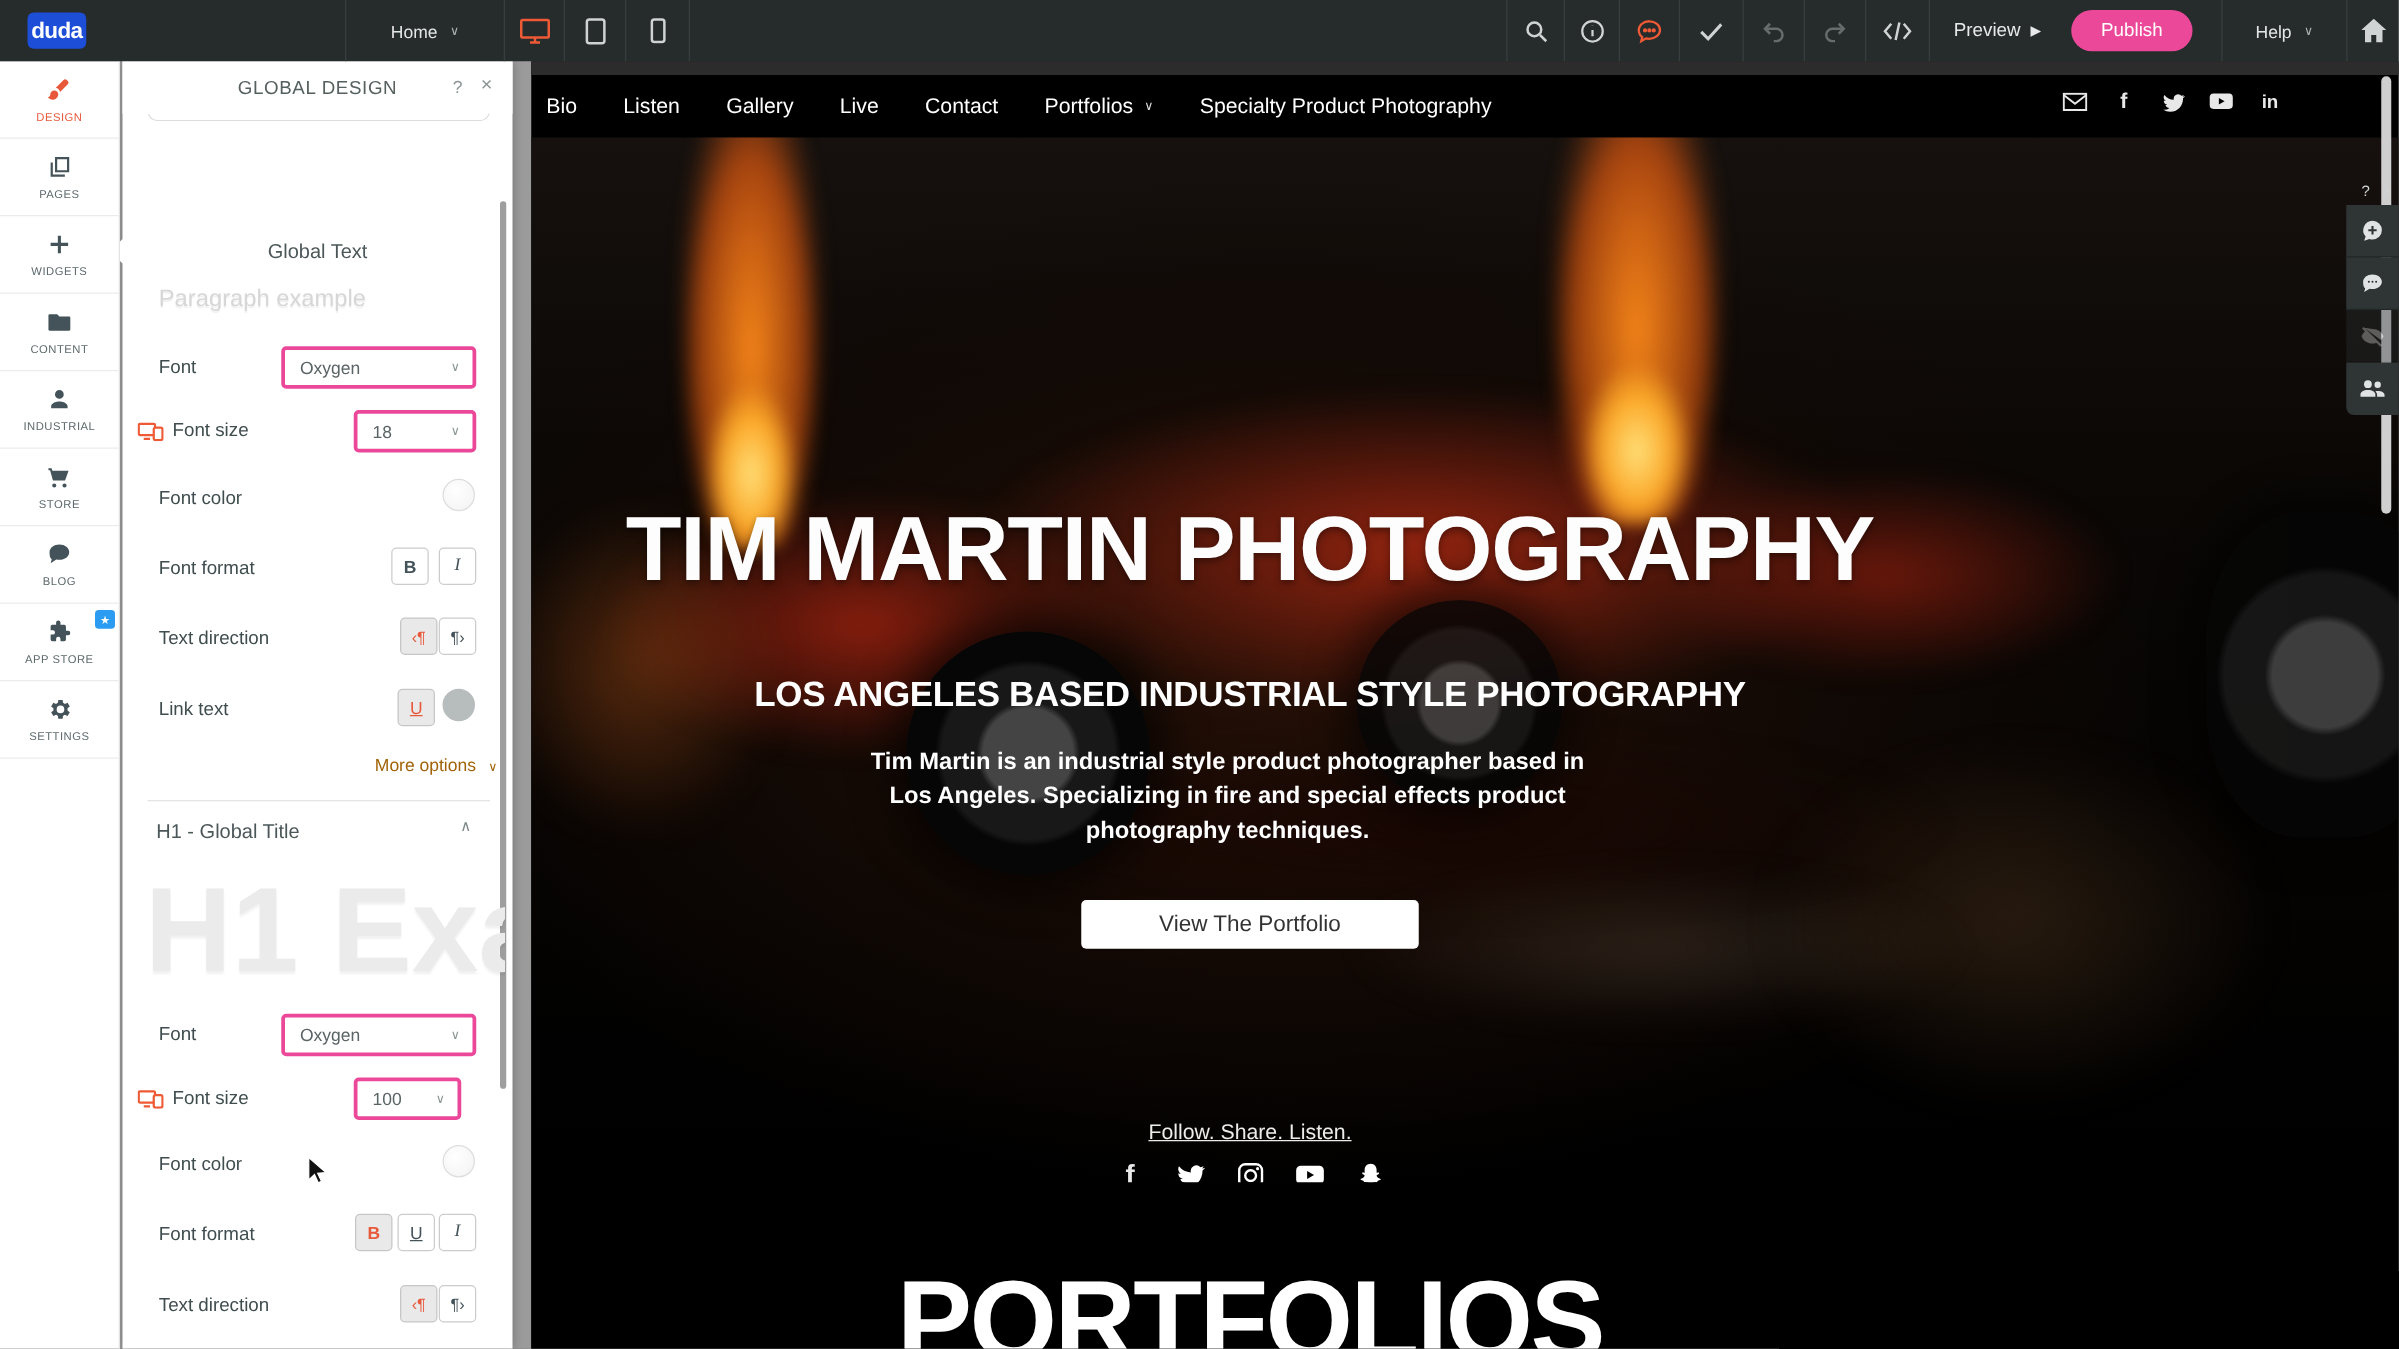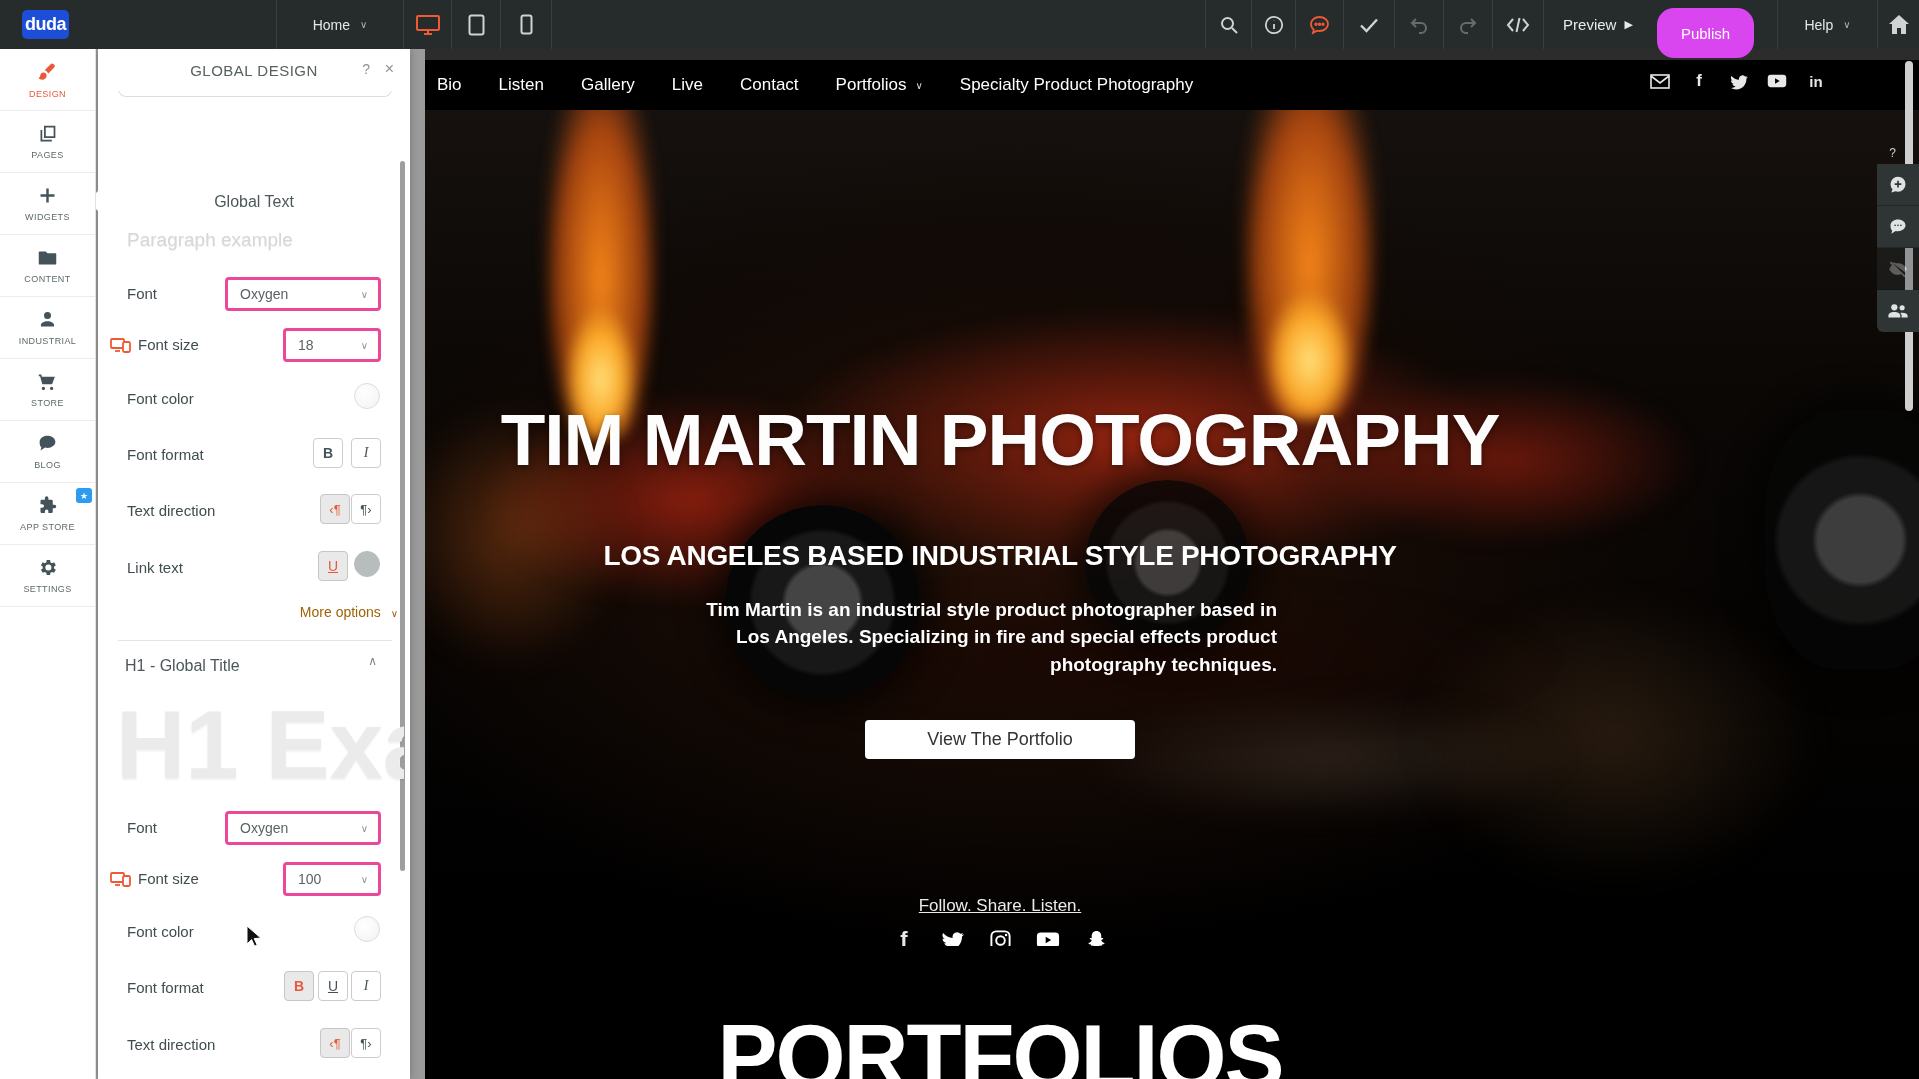--- a/index.html
+++ b/index.html
@@ -12,21 +12,21 @@
   .topbar { position:absolute; left:0; top:0; width:1919px; height:49px; background:#262b2c; z-index:60; }
   .tb-sep { position:absolute; top:0; width:1px; height:49px; background:#383e3f; }
   .tb-cell { position:absolute; top:0; height:49px; display:flex; align-items:center; justify-content:center; color:#cfd3d3; cursor:pointer; }
   .logo { position:absolute; left:22px; top:10px; width:47px; height:29px; background:#1d4ed8; border-radius:5px;
           color:#fff; font-weight:bold; font-size:18px; display:flex; align-items:center; justify-content:center; letter-spacing:-.5px; }
   .tb-label { font-size:14px; color:#e4e7e7; }
   .tb-chev { font-size:10px; color:#aeb4b4; margin-left:10px; }
   .tb-ic svg { display:block; }
   .dim { opacity:.38; }
   .orange { color:#ee5a35; }
-  .publish-btn { position:absolute; left:1657px; top:8px; width:97px; height:50px; background:#d946ef; border:none;
+  .publish-btn { position:absolute; left:1657px; top:8px; width:97px; height:33px; background:#ec4899; border:none;
                  border-radius:17px; color:#fff; font-size:15px; cursor:pointer; font-family:inherit; }
   .preview-cell { gap:8px; font-size:15px; color:#e8eaea; }
 
   
   .sidebar { position:absolute; left:0; top:49px; width:96px; height:1030px; background:#fff; z-index:50;
              border-right:1px solid #e2e2e2; }
   .sb-item { position:relative; height:62px; border-bottom:1px solid #ececec; display:flex; flex-direction:column;
              align-items:center; justify-content:center; gap:6px; cursor:pointer; color:#44535a; }
   .sb-item .sb-lbl { font-size:9px; letter-spacing:.4px; color:#5d696c; }
   .sb-item.active { color:#e8593c; }
@@ -111,21 +111,21 @@
         background:radial-gradient(ellipse, rgba(205,140,80,.18), transparent 70%); }
   .sheen { position:absolute; left:560px; top:520px; width:760px; height:320px; filter:blur(14px);
            background:radial-gradient(ellipse 46% 28% at 45% 40%, rgba(195,160,130,.17), transparent 72%); }
 
   .hero-inner { position:absolute; left:0; top:0; width:1150px; height:836px; }
   .hero-title { position:absolute; left:0; top:288px; width:100%; text-align:center; color:#fdfdfd;
                 font-size:73px; letter-spacing:-1px; white-space:nowrap; text-shadow:0 2px 6px rgba(0,0,0,.4); }
   .hero-sub { position:absolute; left:0; top:430px; width:100%; text-align:center; color:#fff;
               font-size:28px; font-weight:bold; letter-spacing:-.3px; }
   .hero-desc { position:absolute; left:262px; top:486px; width:590px; color:#fff; font-size:19px;
-               font-weight:bold; line-height:1.44; text-align:right; }
+               font-weight:bold; line-height:1.44; text-align:center; }
   .hero-cta { position:absolute; left:440px; top:610px; width:270px; height:39px; background:#fff; border:none;
               border-radius:4px; font-size:18px; color:#333; cursor:pointer; font-family:inherit; }
   .hero-follow { position:absolute; left:0; top:786px; width:100%; text-align:center; color:#ececec;
                  font-size:17px; font-weight:300;text-decoration:underline; }
   .hero-social { position:absolute; left:0; top:818px; width:100%; display:flex; justify-content:center;
                  gap:24px; }
   .hero-social .s-ic { width:24px; height:24px; color:#fff; cursor:pointer; display:flex; align-items:center; justify-content:center; }
   .portfolios { position:absolute; left:0; top:897px; width:100%; height:133px; background:#000; }
   .portfolios h2 { position:absolute; left:0; top:60px; width:1150px; text-align:center; color:#fff;
                    font-size:90px; font-weight:bold; letter-spacing:-2px; white-space:nowrap; }
@@ -383,21 +383,21 @@
     <div class="row-lbl" style="left:12px; top:821px;">
       <span class="dev-ic">
           <svg width="21" height="16" viewBox="0 0 21 16" fill="none" stroke="#ee5a35" stroke-width="1.8">
             <rect x="1" y="2" width="13" height="9" rx="1"></rect>
             <path d="M5 14h5"></path>
             <rect x="13" y="5" width="7" height="10" rx="1.5" fill="#fff"></rect>
           </svg>
         </span>
       <span>Font size</span>
     </div>
-    <div class="sel" style="left:185px; top:813px; width:98px;">
+    <div class="sel" style="left:185px; top:813px; width:86px;">
       <span>100</span>
       <span class="sel-chev">∨</span>
     </div>
 
     <div class="row-lbl" style="left:29px; top:874px;">Font color</div>
     <div class="swatch" style="left:256px; top:867px;"></div>
 
     <div class="row-lbl" style="left:29px; top:930px;">Font format</div>
     <div class="fmt-btn pressed" style="left:186px; top:922px;">
         <b>B</b>

